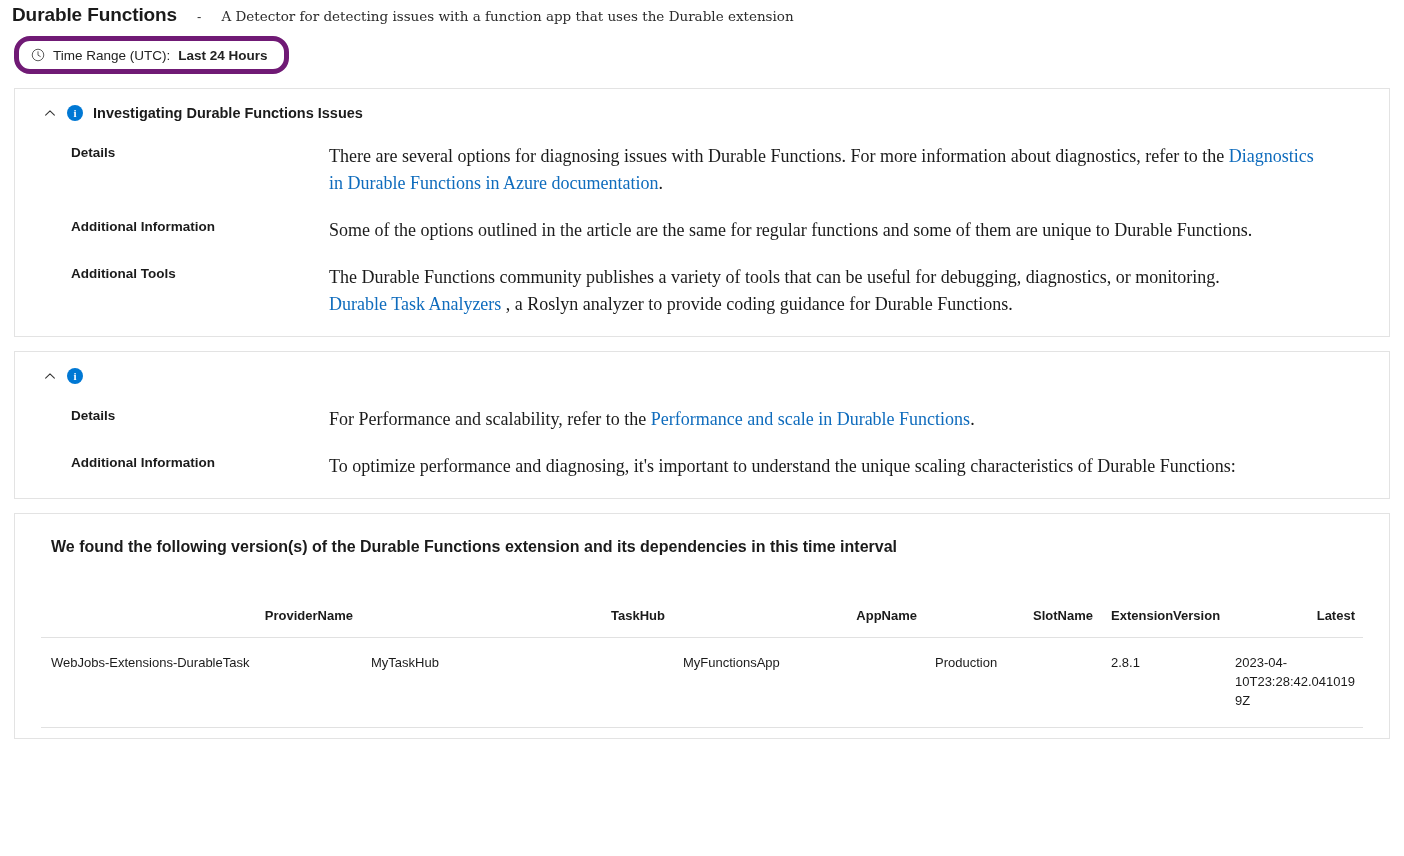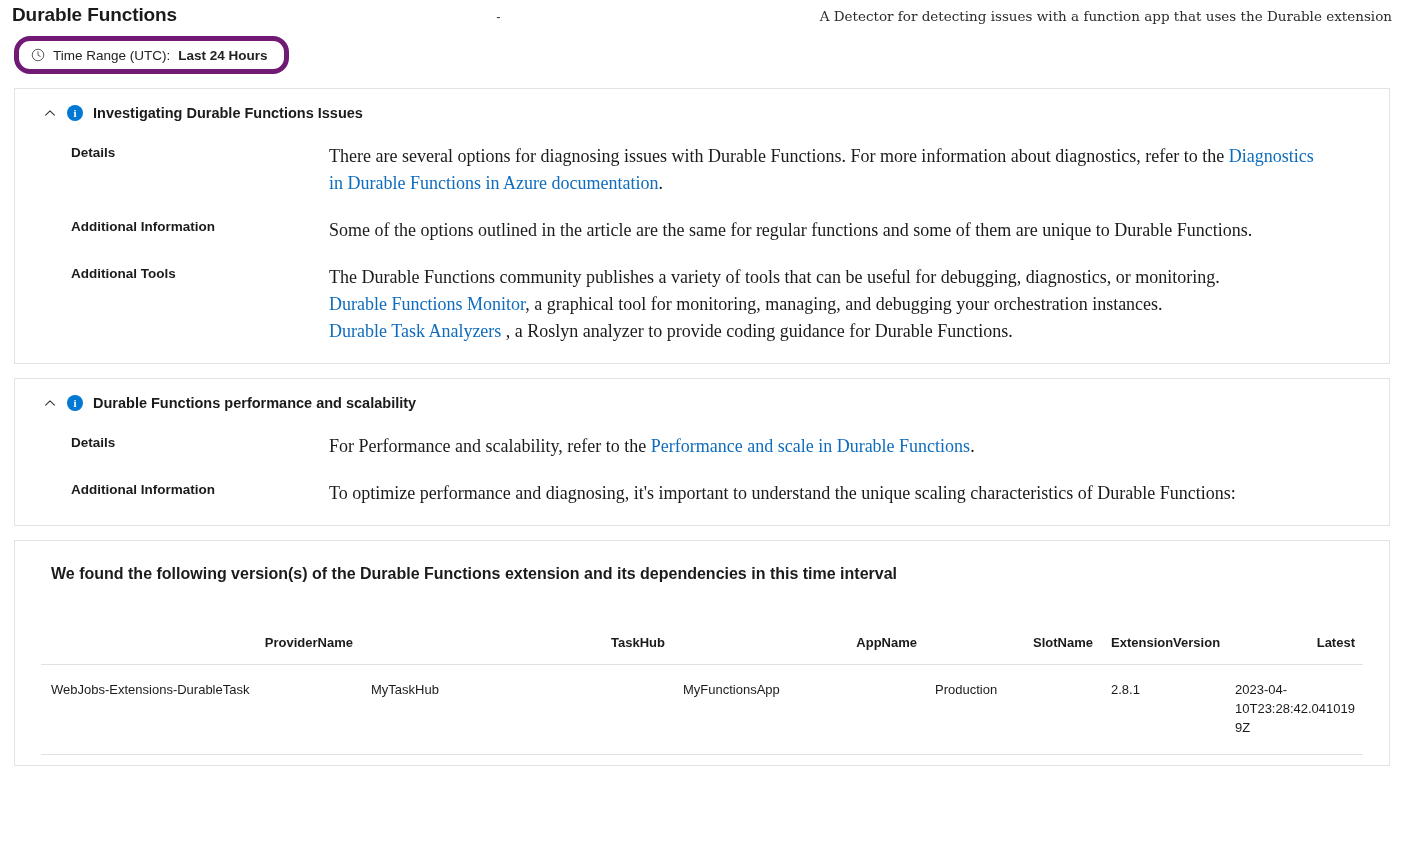--- a/index.html
+++ b/index.html
@@ -14,22 +14,21 @@
     height: 856px;
     overflow: hidden;
     position: relative;
   }
 
   
   .page-header {
     display: flex;
     align-items: baseline;
     padding: 4px 12px 0 12px;
-    gap: 6px;
-    justify-content: space-between;
+    gap: 20px;
   }
   .page-title {
     font-size: 19px;
     font-weight: bold;
     color: #1b1b1b;
     letter-spacing: -0.1px;
   }
   .page-dash {
     font-size: 13px;
     color: #333;
@@ -221,37 +220,35 @@
       <div class="row-label">Additional Information</div>
       <div class="row-value">
         <span>Some of the options outlined in the article are the same for regular functions and some of them are unique to Durable Functions.</span>
       </div>
     </div>
 
     <div class="row">
       <div class="row-label">Additional Tools</div>
       <div class="row-value">
         <span class="tool-line">The Durable Functions community publishes a variety of tools that can be useful for debugging, diagnostics, or monitoring.</span>
-        <span class="tool-line"><span class="lnk">Durable Functions Monitor</span><span>, a graphical tool for monitoring, managing, and debugging your orchestration instances.</span></span>
         <span class="tool-line"><span class="lnk">Durable Task Analyzers</span><span> , a Roslyn analyzer to provide coding guidance for Durable Functions.</span></span>
       </div>
     </div>
 
   </div>
 </div>
 
 <div class="card card-insight">
   <div class="card-head">
     <span class="chevron">
       <svg width="14" height="14" viewBox="0 0 16 16">
         <path d="M3 10.5 L8 5.5 L13 10.5" fill="none" stroke="#333" stroke-width="1.2" stroke-linecap="round" stroke-linejoin="round"></path>
       </svg>
     </span>
     <span class="info-icon">i</span>
-    <span class="card-title">Durable Functions performance and scalability</span>
   </div>
   <div class="rows">
 
     <div class="row">
       <div class="row-label">Details</div>
       <div class="row-value">
         <span>For Performance and scalability, refer to the </span><span class="lnk">Performance and scale in Durable Functions</span><span>.</span>
       </div>
     </div>
 

